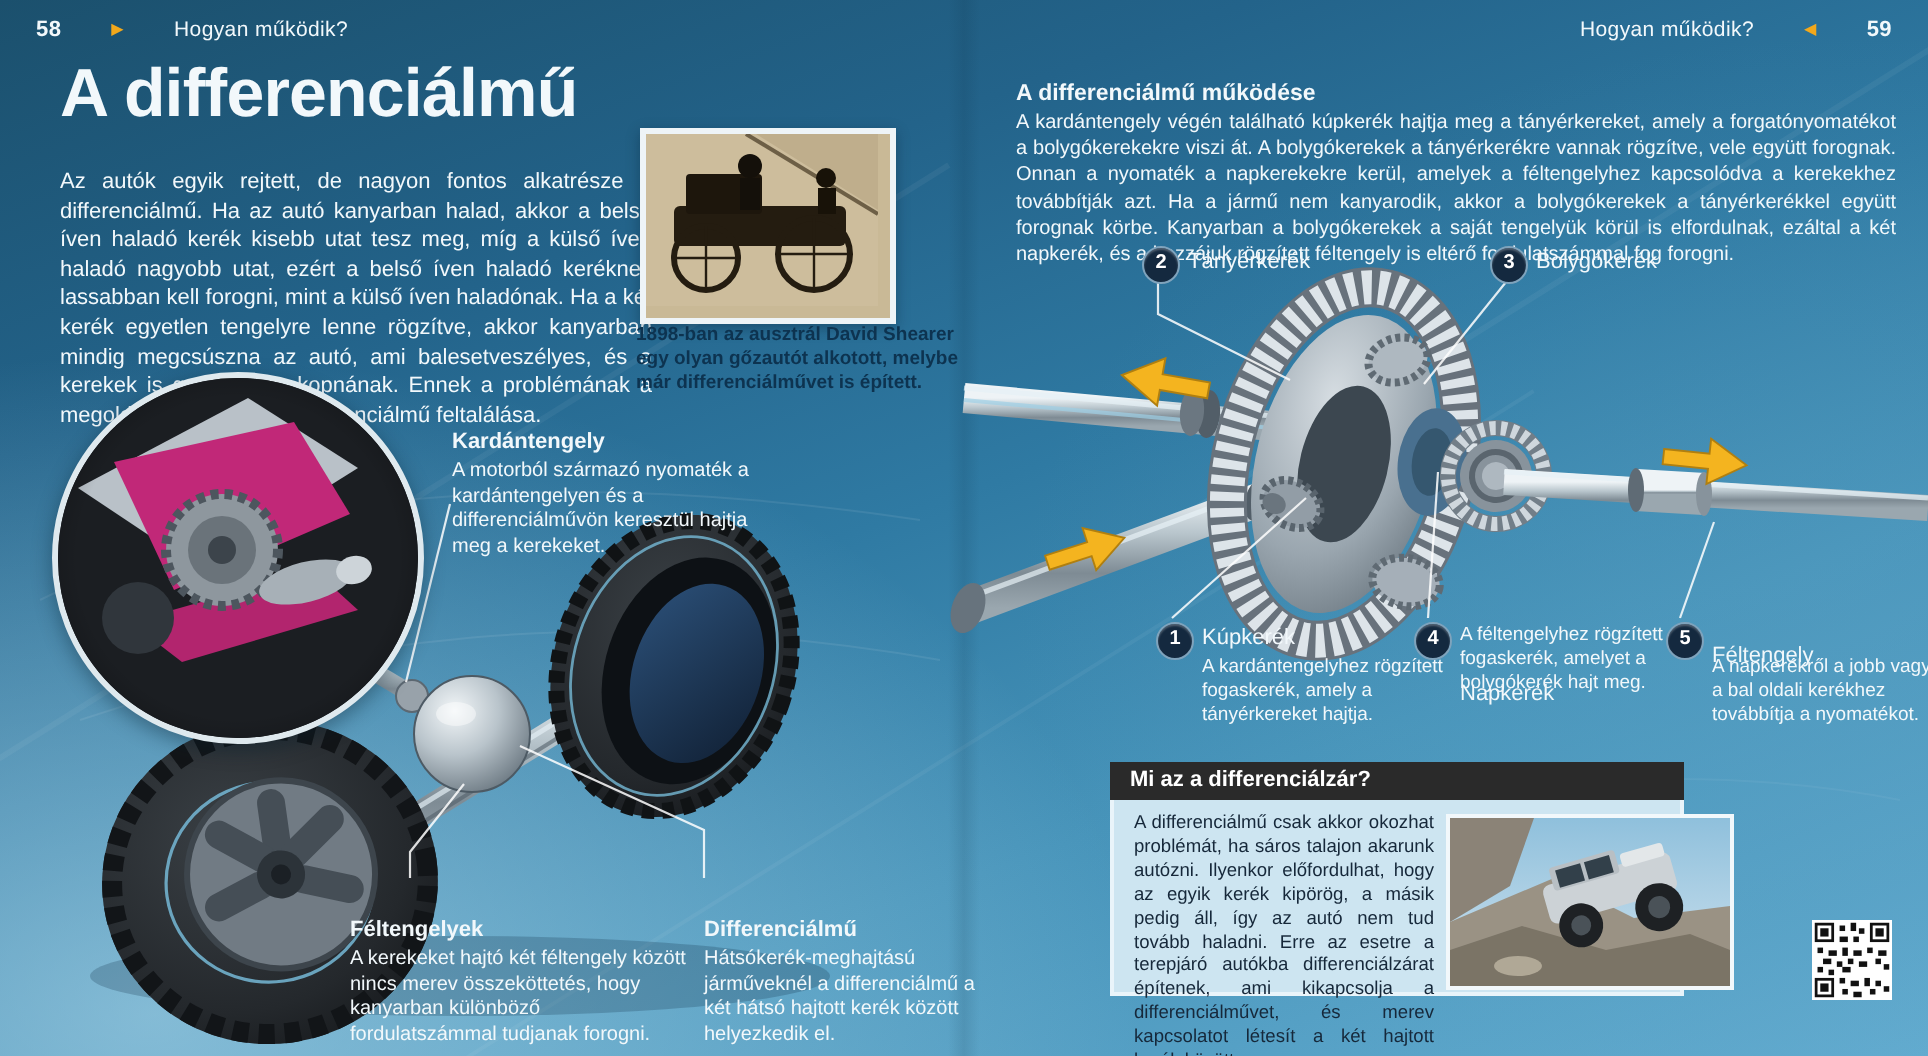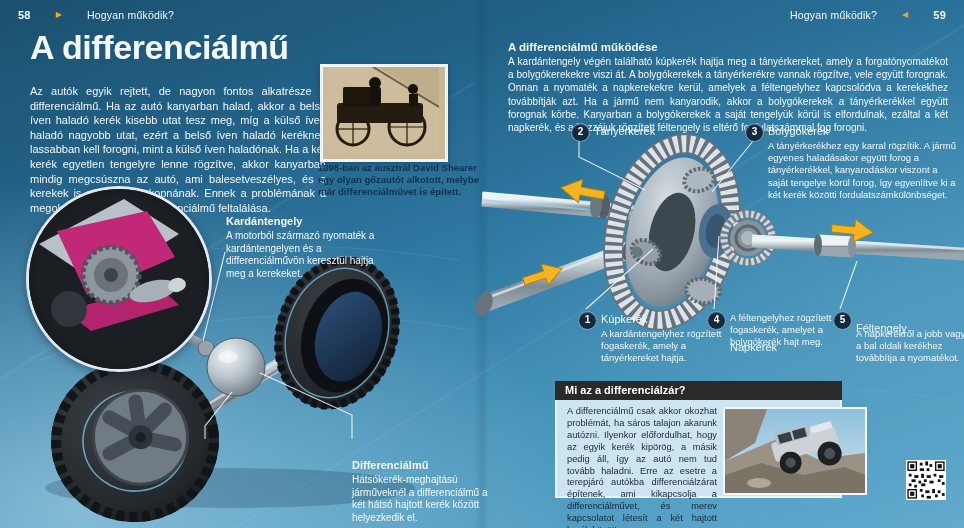--- a/index.html
+++ b/index.html
@@ -268,34 +268,37 @@
           <stop offset="1" stop-color="#000" stop-opacity=".55"></stop>
       </radialGradient>
       <rect width="180" height="180" fill="url(#vig)"></rect>
     </svg>
   </div>
 
   <div class="callout" style="left:226px;top:199px;width:166px;">
     <div class="ct">Kardántengely</div>
     <div class="cb">A motorból származó nyomaték a kardántengelyen és a differenciálművön keresztül hajtja meg a kerekeket.</div>
   </div>
+  <div class="callout" style="left:175px;top:443px;width:168px;">
+    <div class="ct">Féltengelyek</div>
+    <div class="cb">A kerekeket hajtó két féltengely között nincs merev összeköttetés, hogy kanyarban különböző fordulatszámmal tudjanak forogni.</div>
+  </div>
   <div class="callout" style="left:352px;top:443px;width:150px;">
     <div class="ct">Differenciálmű</div>
     <div class="cb">Hátsókerék-meghajtású járműveknél a differenciálmű a két hátsó hajtott kerék között helyezkedik el.</div>
   </div>
 
   <div class="sec-title">A differenciálmű működése</div>
   <div class="sec-body">A kardántengely végén található kúpkerék hajtja meg a tányérkereket, amely a forgatónyomatékot a bolygókerekekre viszi át. A bolygókerekek a tányérkerékre vannak rögzítve, vele együtt forognak. Onnan a nyomaték a napkerekekre kerül, amelyek a féltengelyhez kapcsolódva a kerekekhez továbbítják azt. Ha a jármű nem kanyarodik, akkor a bolygókerekek a tányérkerékkel együtt forognak körbe. Kanyarban a bolygókerekek a saját tengelyük körül is elfordulnak, ezáltal a két napkerék, és a hozzájuk rögzített féltengely is eltérő fordulatszámmal fog forogni.</div>
 
   <div class="badge" style="left:571px;top:123px;">2</div>
   <div class="nlabel" style="left:594px;top:125px;">Tányérkerék</div>
 
   <div class="badge" style="left:745px;top:123px;">3</div>
   <div class="nlabel" style="left:768px;top:125px;">Bolygókerék</div>
-  <div class="nbody" style="left:768px;top:140px;width:188px;">A tányérkerékhez egy karral rögzítik. A jármű egyenes haladásakor együtt forog a tányérkerékkel, kanyarodáskor viszont a saját tengelye körül forog, így egyenlítve ki a két kerék közötti fordulatszámkülönbséget.</div>
 
   <div class="badge" style="left:578px;top:311px;">1</div>
   <div class="nlabel" style="left:601px;top:313px;">Kúpkerék</div>
   <div class="nbody" style="left:601px;top:328px;width:122px;">A kardántengelyhez rögzített fogaskerék, amely a tányérkereket hajtja.</div>
 
   <div class="badge" style="left:707px;top:311px;">4</div>
   <div class="nlabel" style="left:730px;top:313px;margin-top:28px;">Napkerék</div>
   <div class="nbody" style="left:730px;top:312px;width:122px;">A féltengelyhez rögzített fogaskerék, amelyet a bolygókerék hajt meg.</div>
 
   <div class="badge" style="left:833px;top:311px;">5</div>

